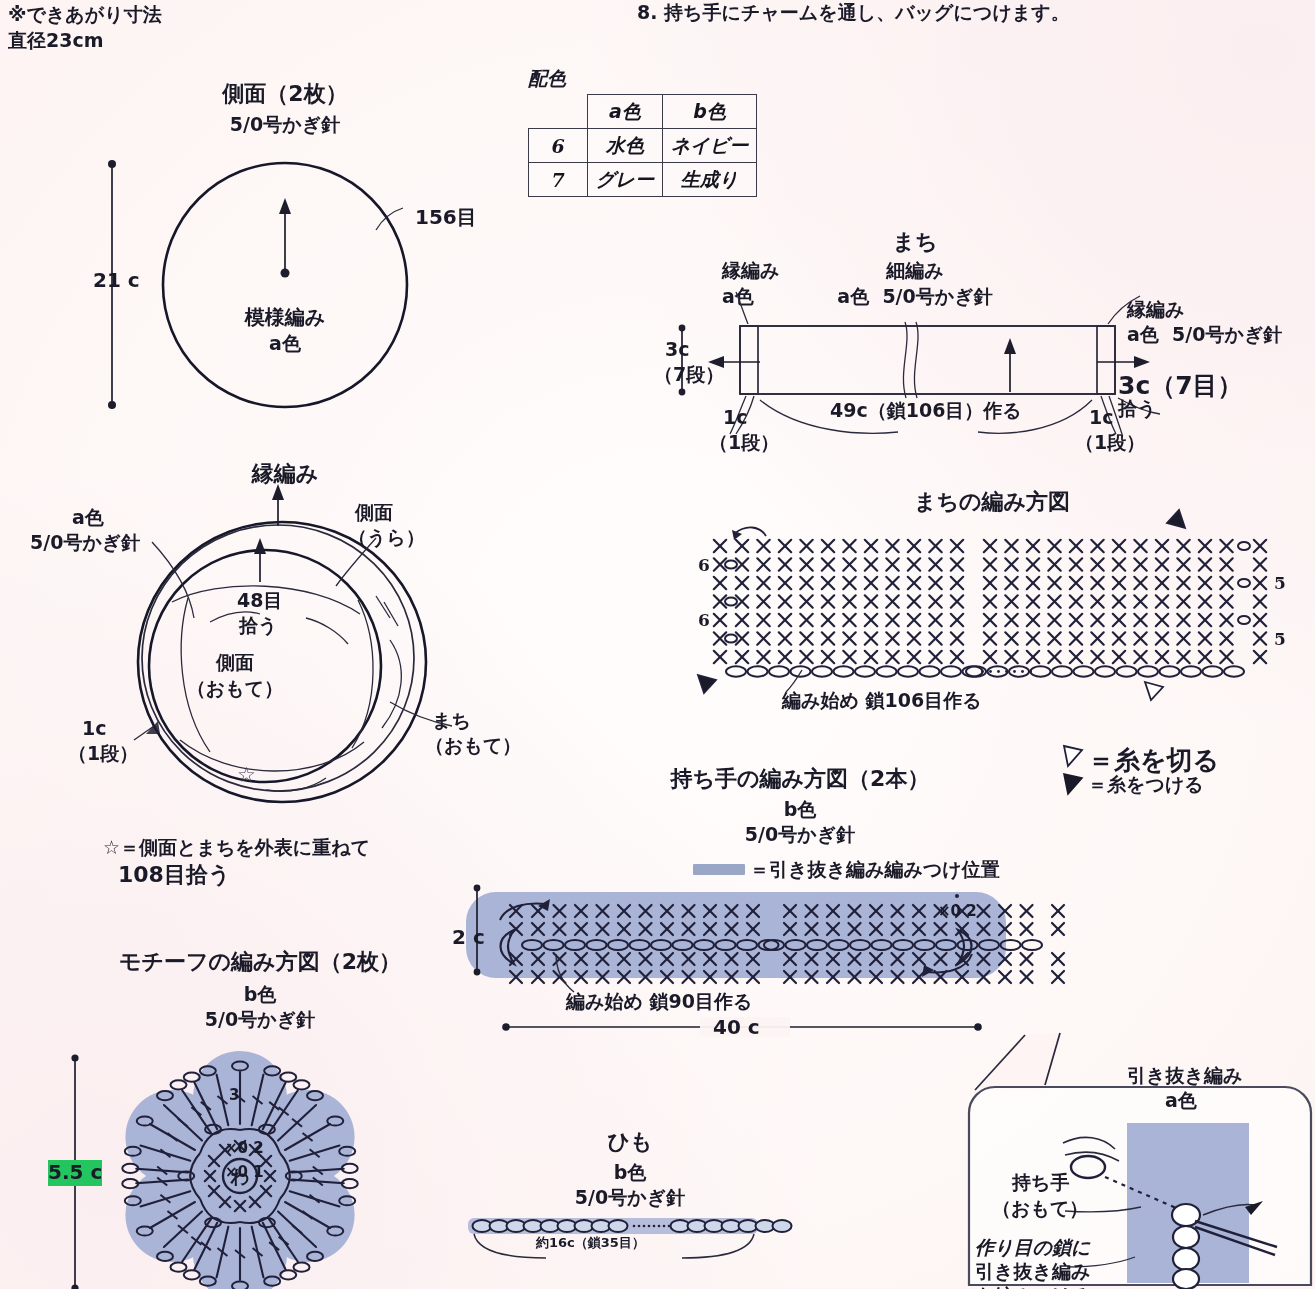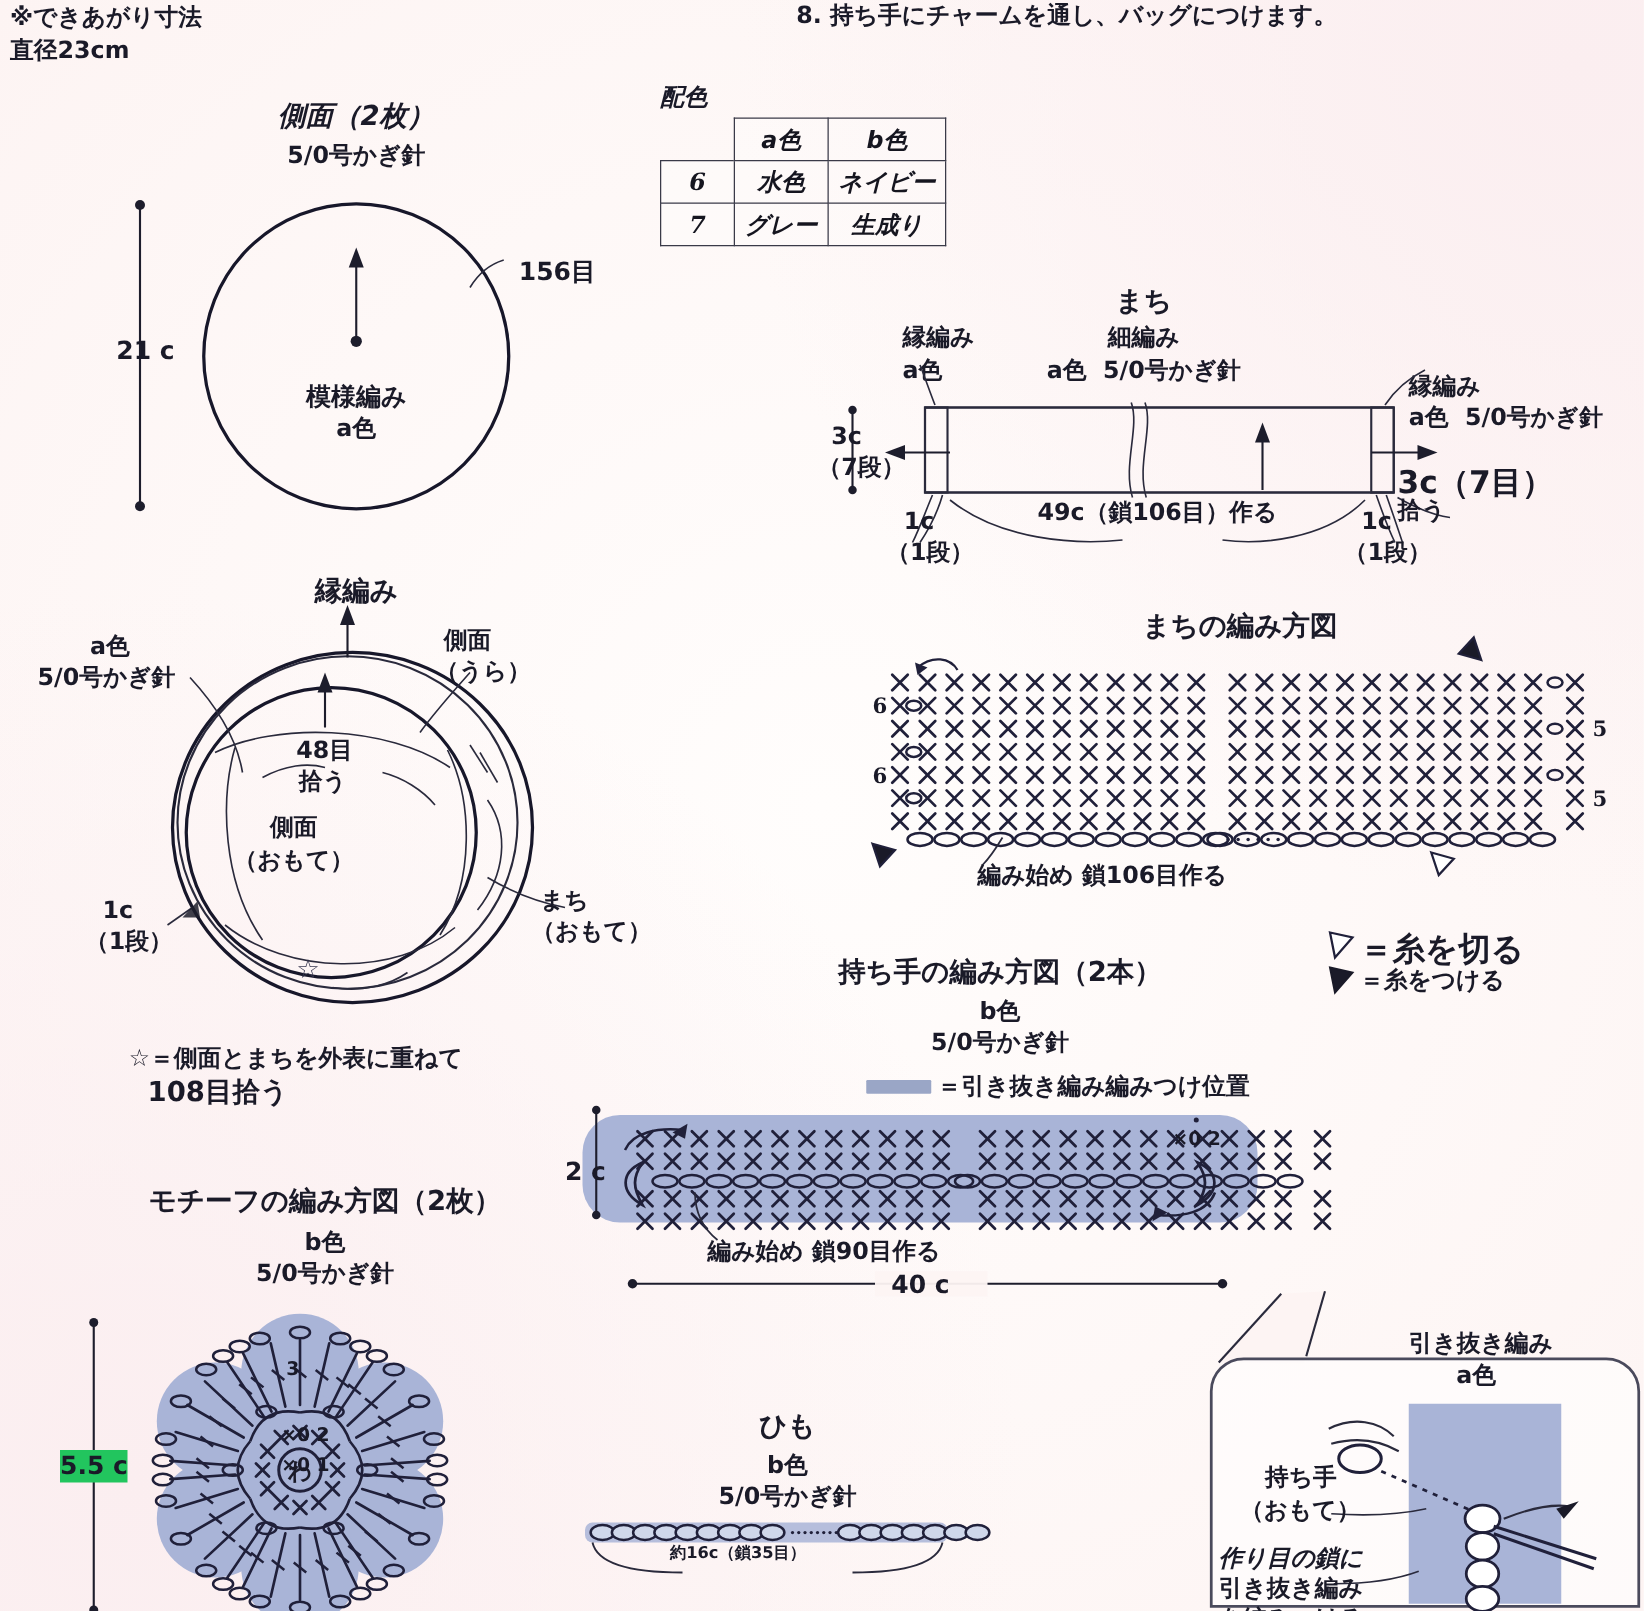--- a/index.html
+++ b/index.html
@@ -62,21 +62,21 @@
     </tr>
     <tr>
       <td class="rh">7</td>
       <td>グレー</td>
       <td>生成り</td>
     </tr>
   </tbody>
     </table>
 </div>
 
-<div class="abs t b ctr" style="left:150px;top:80px;width:270px;font-size:22px;font-style:italic;">側面（2枚）</div>
+<div class="abs t b ctr" style="left:150px;top:80px;width:270px;font-size:22px;">側面（2枚）</div>
 <div class="abs t b ctr" style="left:150px;top:112px;width:270px;font-size:19px;">5/0号かぎ針</div>
 
 <svg class="abs" style="left:60px;top:140px;" width="460" height="290">
   <circle cx="225" cy="145" r="122" class="lnfat" fill="none"></circle>
 
   <line x1="225" y1="132" x2="225" y2="68" class="dimline"></line>
   <polygon points="225,58 219,74 231,74" fill="#1d1d2c"></polygon>
   <circle cx="225" cy="133" r="4.5" fill="#1d1d2c"></circle>
 
   <path d="M343 68 C 330 72 322 80 316 90" class="lnthin"></path>

